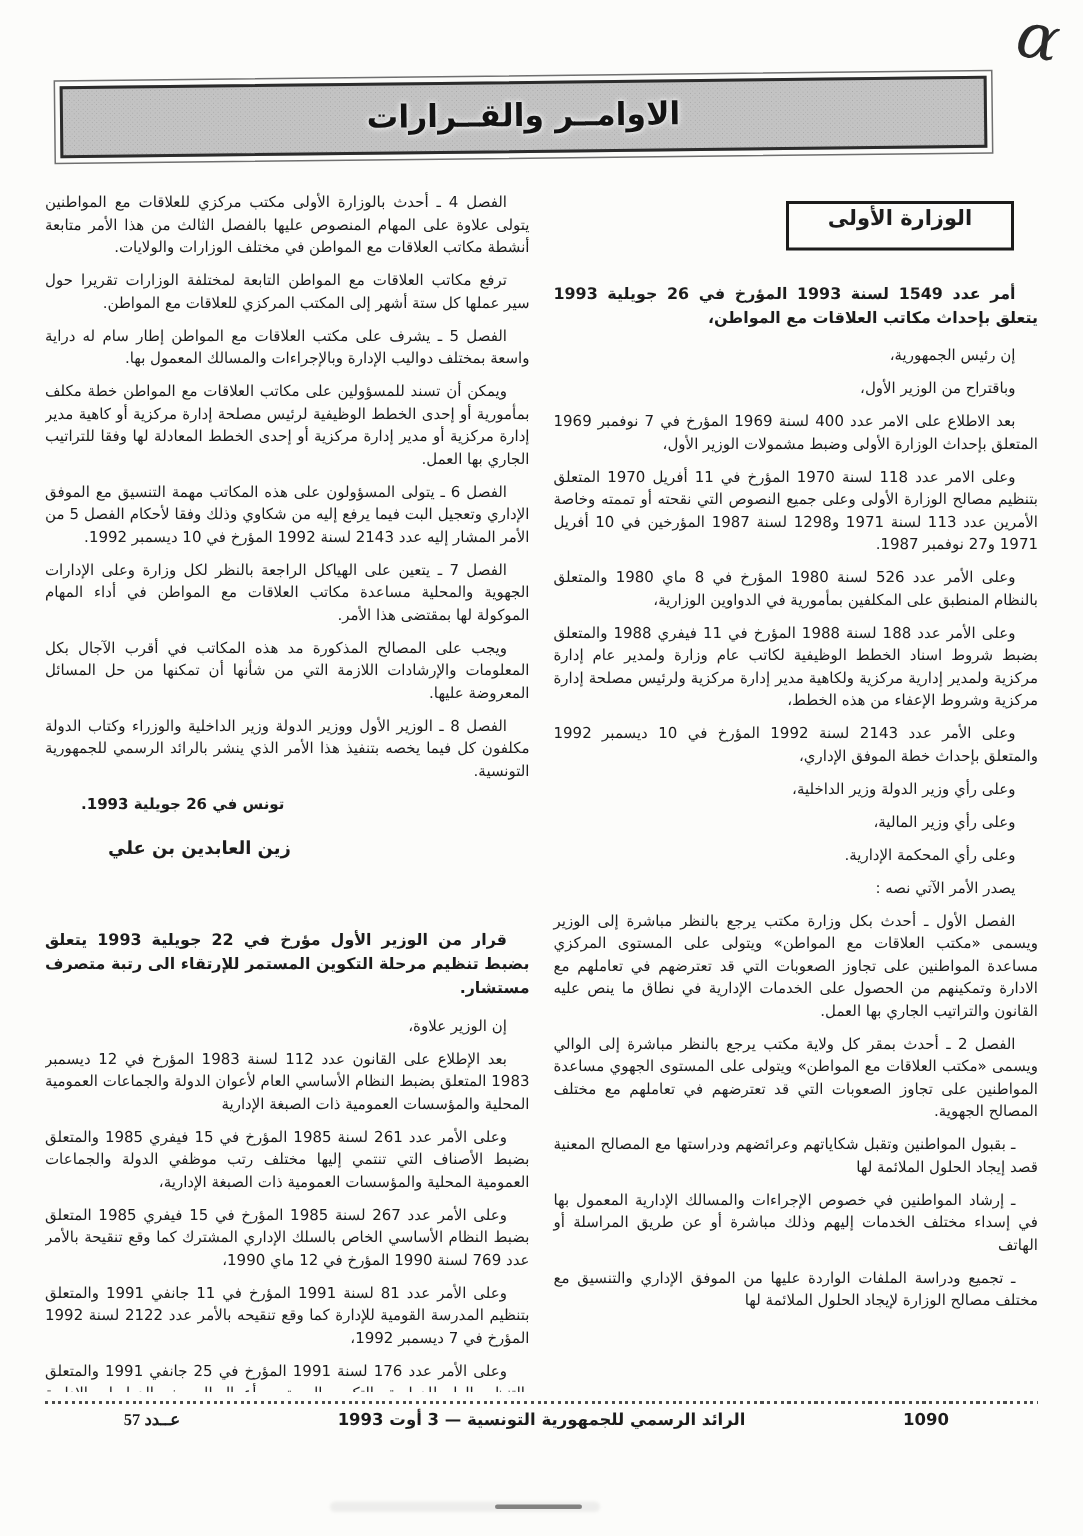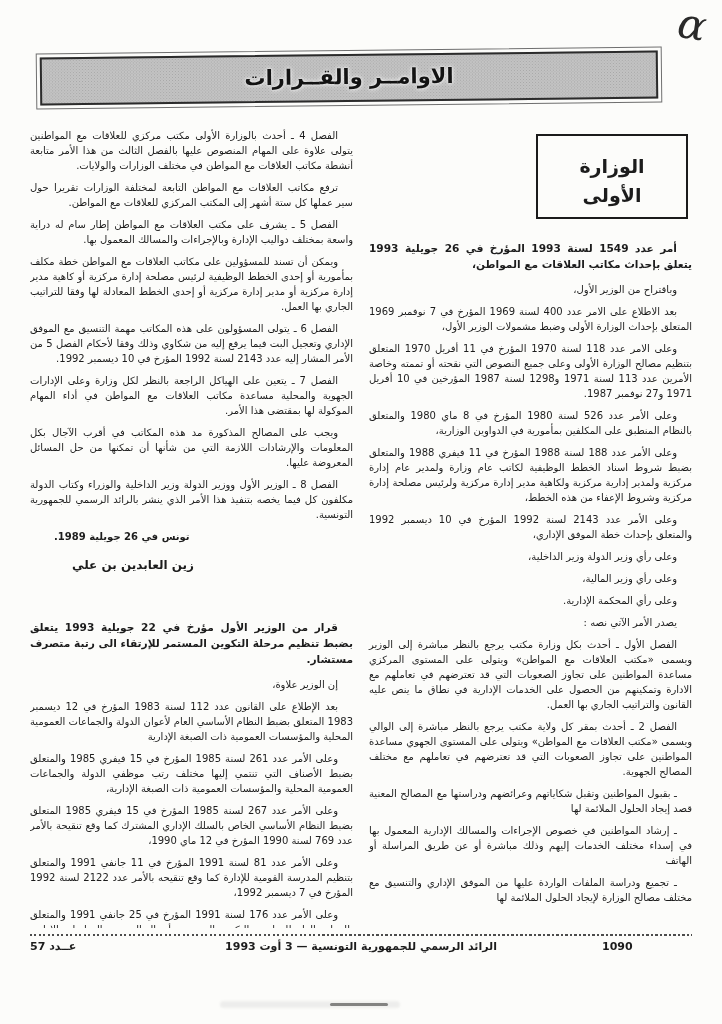--- a/index.html
+++ b/index.html
@@ -34,43 +34,43 @@
     font-weight:bold; font-size:21px; color:#131313; letter-spacing:.5px;
     text-shadow:0 0 2px #f2f2f2, 0 0 5px #ffffff;
   }
   
   .columns {
     position:absolute; top:128px; right:30px; left:30px; height:800px;
     display:flex; gap:16px; direction:rtl; overflow:hidden;
   }
   .col { width:323px; direction:rtl; text-align:justify; font-size:10px; line-height:1.5; }
   .ministry-box {
-    display:block; width:128px; margin:6px 4px 22px auto;
-    border:2px solid #1b1b1b; padding:16px 10px 8px;
-    text-align:center; font-weight:bold; font-size:19px;
+    display:block; width:128px; margin:6px 16px 22px auto;
+    border:2px solid #1b1b1b; padding:0 10px 8px;
+    text-align:center; font-weight:bold; font-size:14px;
     background:#fcfcfa;
   }
   .para { margin:0 0 7px; text-indent:15px; }
   .lead { font-weight:bold; font-size:10.6px; margin:0 0 9px; text-indent:15px; text-align:justify; }
   .date-line { font-weight:bold; text-align:left; padding-left:24px; margin:6px 0 12px; text-indent:0; }
   .signature { font-weight:bold; font-size:12px; text-align:left; padding-left:42px; margin:0; text-indent:0; }
   .decree2-title { margin-top:46px; }
   
   .footer-rule {
     position:absolute; left:30px; right:30px; top:934px; height:2px;
     background:repeating-linear-gradient(90deg,#4c4c4c 0 2px, transparent 2px 4.5px);
   }
   .footer {
     position:absolute; left:30px; right:30px; top:940px;
     display:flex; direction:rtl; align-items:baseline;
     font-weight:bold; font-size:11px;
   }
   .footer-page  { width:90px; text-align:left; direction:ltr; }
   .footer-center{ flex:1; text-align:center; }
-  .footer-issue { width:90px; text-align:left; }
+  .footer-issue { width:90px; text-align:right;font-family:Liberation Serif, serif; }
   
   .smudge-dark  { position:absolute; left:330px; top:1003px; width:58px; height:3px; background:#6f6f6f; border-radius:2px; opacity:.85; }
   .smudge-light { position:absolute; left:220px; top:1001px; width:180px; height:7px; background:#9a9a9a; border-radius:4px; opacity:.14; filter:blur(1px); }
 </style>
 </head>
 <body>
 
 <div class="page">
 
   <span class="corner-mark">α</span>
@@ -79,20 +79,21 @@
     <div class="banner-inner">
       <span class="banner-title">الاوامــر والقــرارات</span>
     </div>
   </div>
 
   <div class="columns">
 
     <div class="col">
       <div class="ministry-box">الوزارة الأولى</div>
       <p class="lead">أمر عدد 1549 لسنة 1993 المؤرخ في 26 جويلية 1993 يتعلق بإحداث مكاتب العلاقات مع المواطن،</p>
+      <p class="para">إن رئيس الجمهورية،</p>
       <p class="para">وباقتراح من الوزير الأول،</p>
       <p class="para">بعد الاطلاع على الامر عدد 400 لسنة 1969 المؤرخ في 7 نوفمبر 1969 المتعلق بإحداث الوزارة الأولى وضبط مشمولات الوزير الأول،</p>
       <p class="para">وعلى الامر عدد 118 لسنة 1970 المؤرخ في 11 أفريل 1970 المتعلق بتنظيم مصالح الوزارة الأولى وعلى جميع النصوص التي نقحته أو تممته وخاصة الأمرين عدد 113 لسنة 1971 و1298 لسنة 1987 المؤرخين في 10 أفريل 1971 و27 نوفمبر 1987.</p>
       <p class="para">وعلى الأمر عدد 526 لسنة 1980 المؤرخ في 8 ماي 1980 والمتعلق بالنظام المنطبق على المكلفين بمأمورية في الدواوين الوزارية،</p>
       <p class="para">وعلى الأمر عدد 188 لسنة 1988 المؤرخ في 11 فيفري 1988 والمتعلق بضبط شروط اسناد الخطط الوظيفية لكاتب عام وزارة ولمدير عام إدارة مركزية ولمدير إدارية مركزية ولكاهية مدير إدارة مركزية ولرئيس مصلحة إدارة مركزية وشروط الإعفاء من هذه الخطط،</p>
       <p class="para">وعلى الأمر عدد 2143 لسنة 1992 المؤرخ في 10 ديسمبر 1992 والمتعلق بإحداث خطة الموفق الإداري،</p>
       <p class="para">وعلى رأي وزير الدولة وزير الداخلية،</p>
       <p class="para">وعلى رأي وزير المالية،</p>
       <p class="para">وعلى رأي المحكمة الإدارية.</p>
       <p class="para">يصدر الأمر الآتي نصه :</p>
@@ -106,21 +107,21 @@
 
     <div class="col">
       <p class="para">الفصل 4 ـ أحدث بالوزارة الأولى مكتب مركزي للعلاقات مع المواطنين يتولى علاوة على المهام المنصوص عليها بالفصل الثالث من هذا الأمر متابعة أنشطة مكاتب العلاقات مع المواطن في مختلف الوزارات والولايات.</p>
       <p class="para">ترفع مكاتب العلاقات مع المواطن التابعة لمختلفة الوزارات تقريرا حول سير عملها كل ستة أشهر إلى المكتب المركزي للعلاقات مع المواطن.</p>
       <p class="para">الفصل 5 ـ يشرف على مكتب العلاقات مع المواطن إطار سام له دراية واسعة بمختلف دواليب الإدارة وبالإجراءات والمسالك المعمول بها.</p>
       <p class="para">ويمكن أن تسند للمسؤولين على مكاتب العلاقات مع المواطن خطة مكلف بمأمورية أو إحدى الخطط الوظيفية لرئيس مصلحة إدارة مركزية أو كاهية مدير إدارة مركزية أو مدير إدارة مركزية أو إحدى الخطط المعادلة لها وفقا للتراتيب الجاري بها العمل.</p>
       <p class="para">الفصل 6 ـ يتولى المسؤولون على هذه المكاتب مهمة التنسيق مع الموفق الإداري وتعجيل البت فيما يرفع إليه من شكاوي وذلك وفقا لأحكام الفصل 5 من الأمر المشار إليه عدد 2143 لسنة 1992 المؤرخ في 10 ديسمبر 1992.</p>
       <p class="para">الفصل 7 ـ يتعين على الهياكل الراجعة بالنظر لكل وزارة وعلى الإدارات الجهوية والمحلية مساعدة مكاتب العلاقات مع المواطن في أداء المهام الموكولة لها بمقتضى هذا الأمر.</p>
       <p class="para">ويجب على المصالح المذكورة مد هذه المكاتب في أقرب الآجال بكل المعلومات والإرشادات اللازمة التي من شأنها أن تمكنها من حل المسائل المعروضة عليها.</p>
       <p class="para">الفصل 8 ـ الوزير الأول ووزير الدولة وزير الداخلية والوزراء وكتاب الدولة مكلفون كل فيما يخصه بتنفيذ هذا الأمر الذي ينشر بالرائد الرسمي للجمهورية التونسية.</p>
-      <p class="para date-line">تونس في 26 جويلية 1989.</p>
+      <p class="para date-line">تونس في 26 جويلية 1993.</p>
       <p class="para signature">زين العابدين بن علي</p>
       <p class="lead decree2-title">قرار من الوزير الأول مؤرخ في 22 جويلية 1993 يتعلق بضبط تنظيم مرحلة التكوين المستمر للإرتقاء الى رتبة متصرف مستشار.</p>
       <p class="para">إن الوزير علاوة،</p>
       <p class="para">بعد الإطلاع على القانون عدد 112 لسنة 1983 المؤرخ في 12 ديسمبر 1983 المتعلق بضبط النظام الأساسي العام لأعوان الدولة والجماعات العمومية المحلية والمؤسسات العمومية ذات الصبغة الإدارية</p>
       <p class="para">وعلى الأمر عدد 261 لسنة 1985 المؤرخ في 15 فيفري 1985 والمتعلق بضبط الأصناف التي تنتمي إليها مختلف رتب موظفي الدولة والجماعات العمومية المحلية والمؤسسات العمومية ذات الصبغة الإدارية،</p>
       <p class="para">وعلى الأمر عدد 267 لسنة 1985 المؤرخ في 15 فيفري 1985 المتعلق بضبط النظام الأساسي الخاص بالسلك الإداري المشترك كما وقع تنقيحة بالأمر عدد 769 لسنة 1990 المؤرخ في 12 ماي 1990،</p>
       <p class="para">وعلى الأمر عدد 81 لسنة 1991 المؤرخ في 11 جانفي 1991 والمتعلق بتنظيم المدرسة القومية للإدارة كما وقع تنقيحه بالأمر عدد 2122 لسنة 1992 المؤرخ في 7 ديسمبر 1992،</p>
       <p class="para">وعلى الأمر عدد 176 لسنة 1991 المؤرخ في 25 جانفي 1991 والمتعلق بالتنظيم العام للدراسة والتكوين المستمر وأعمال البحوث والدراسات الإدارية بالمدرسة القومية للإدارة كما وقع تنقيحه بالأمر عدد 2144 لسنة 1992 المؤرخ في 14 ديسمبر 1992،</p>
     </div>
 

